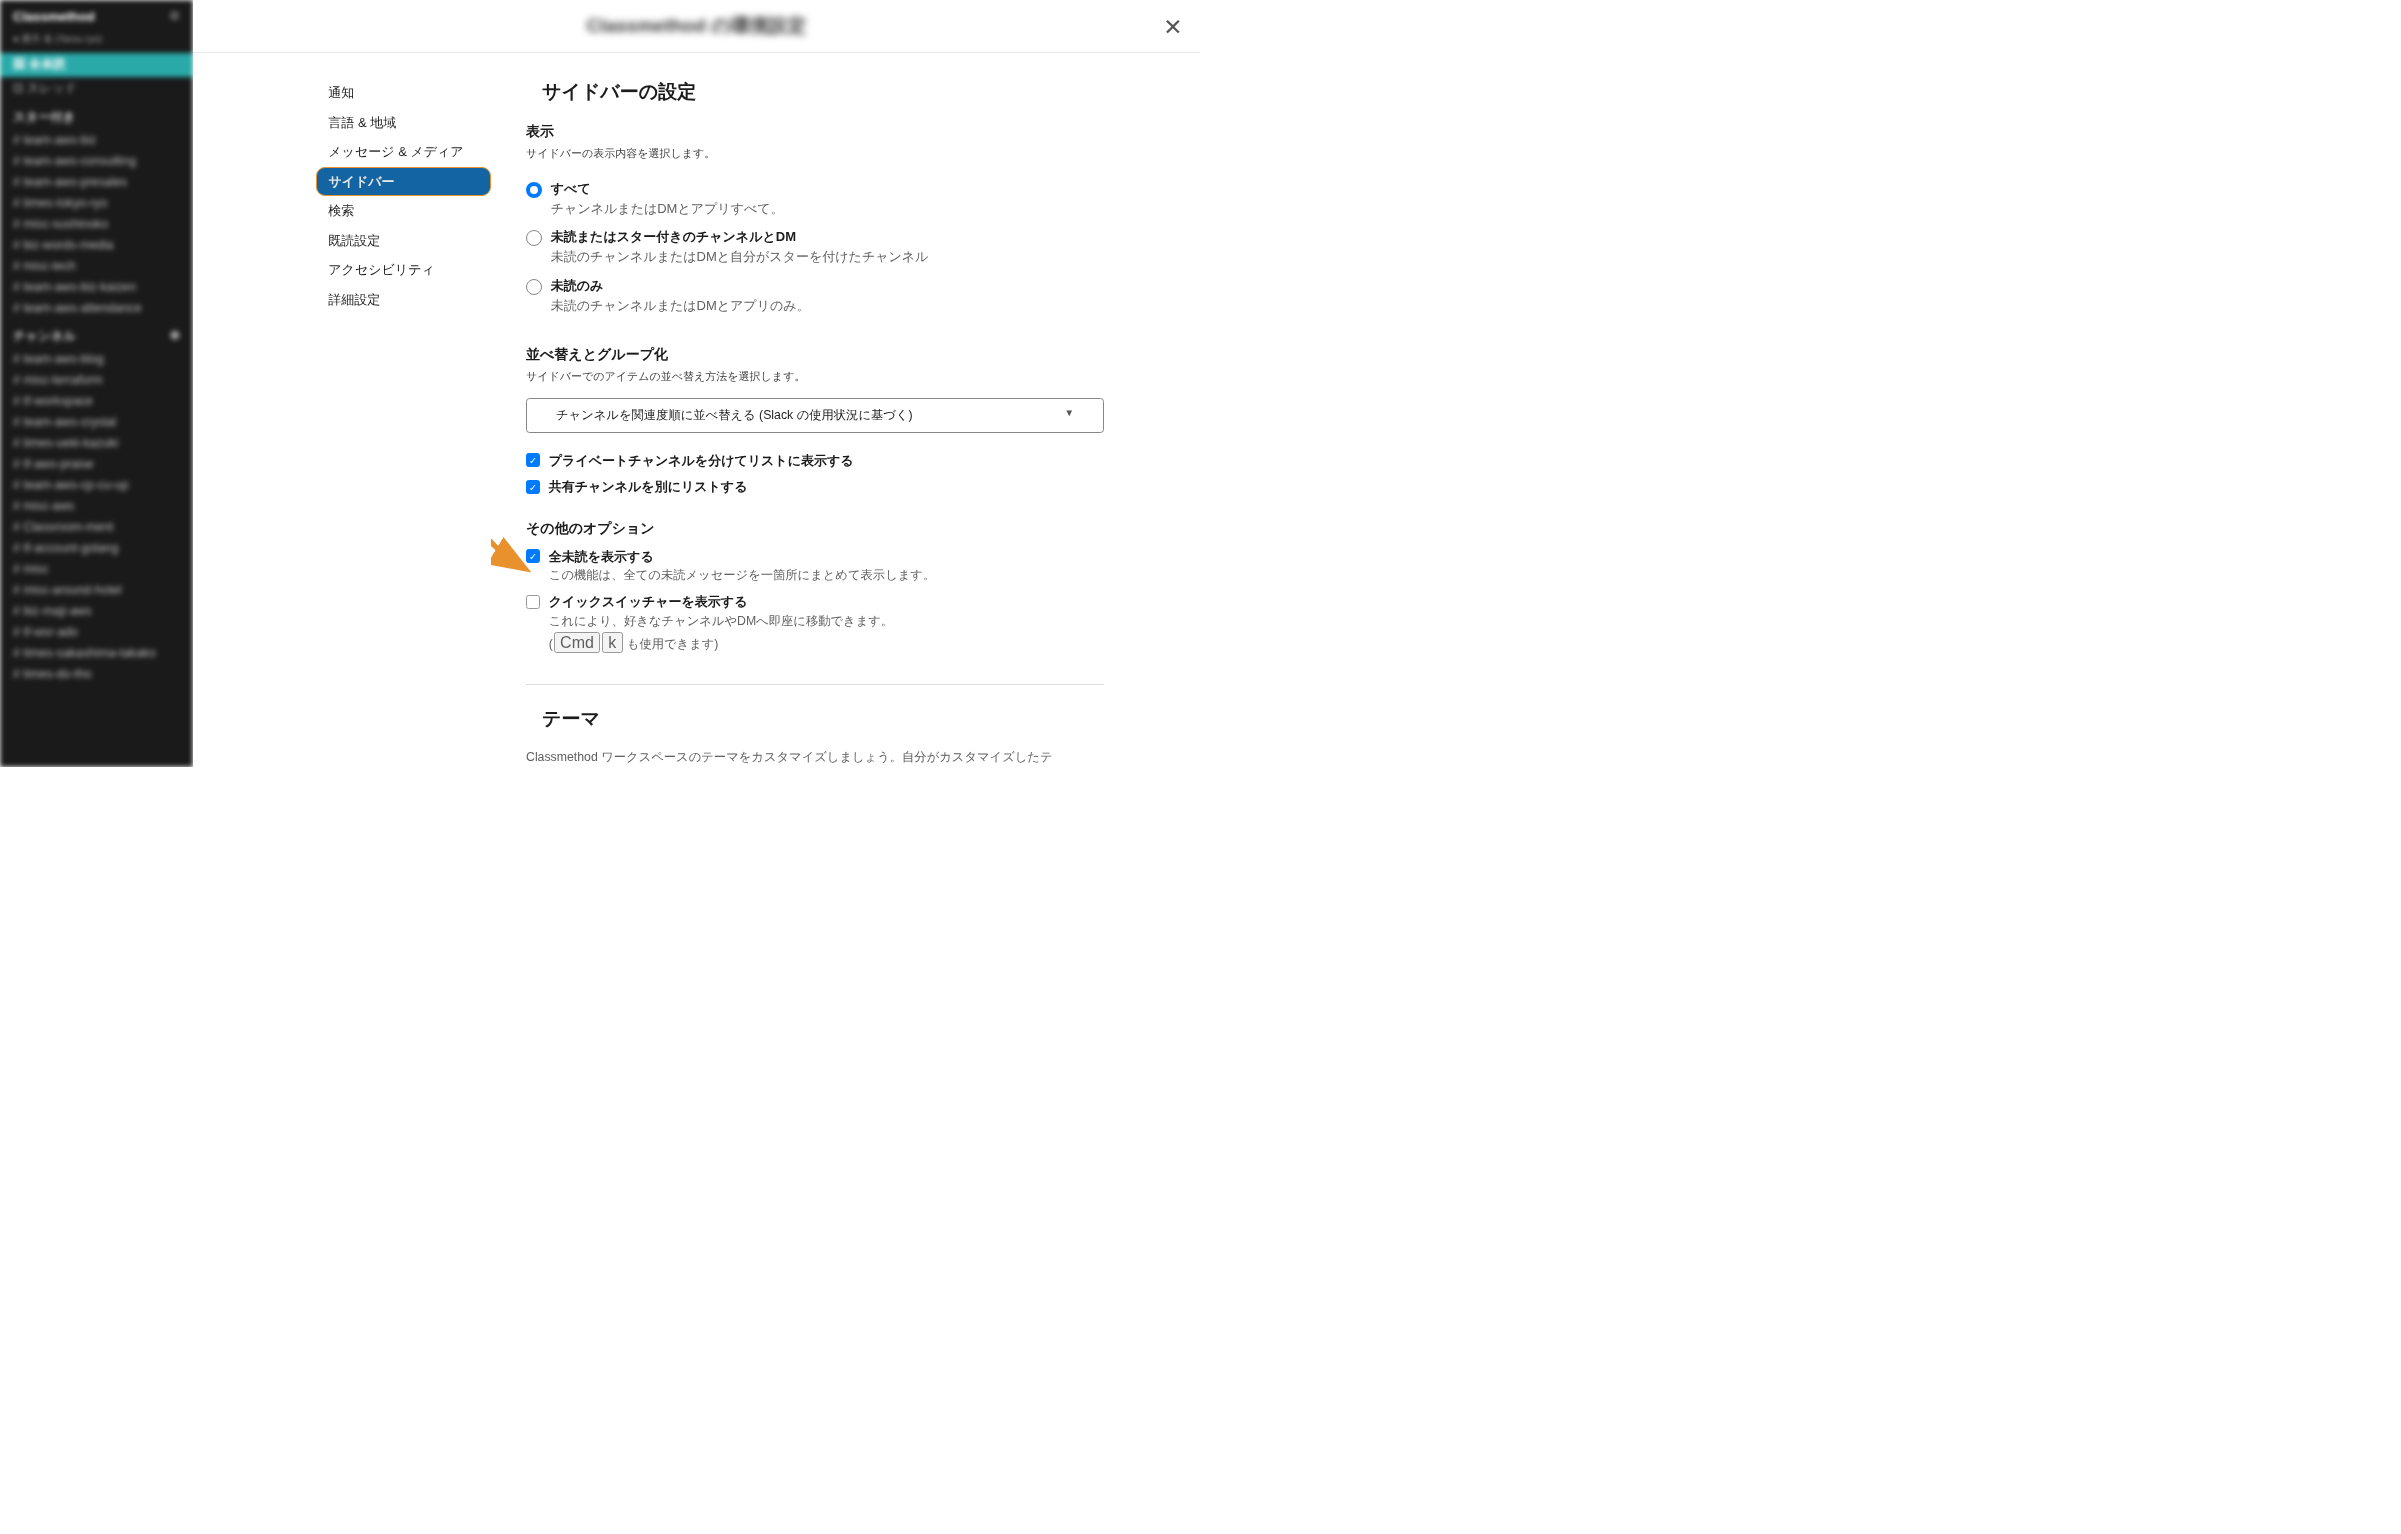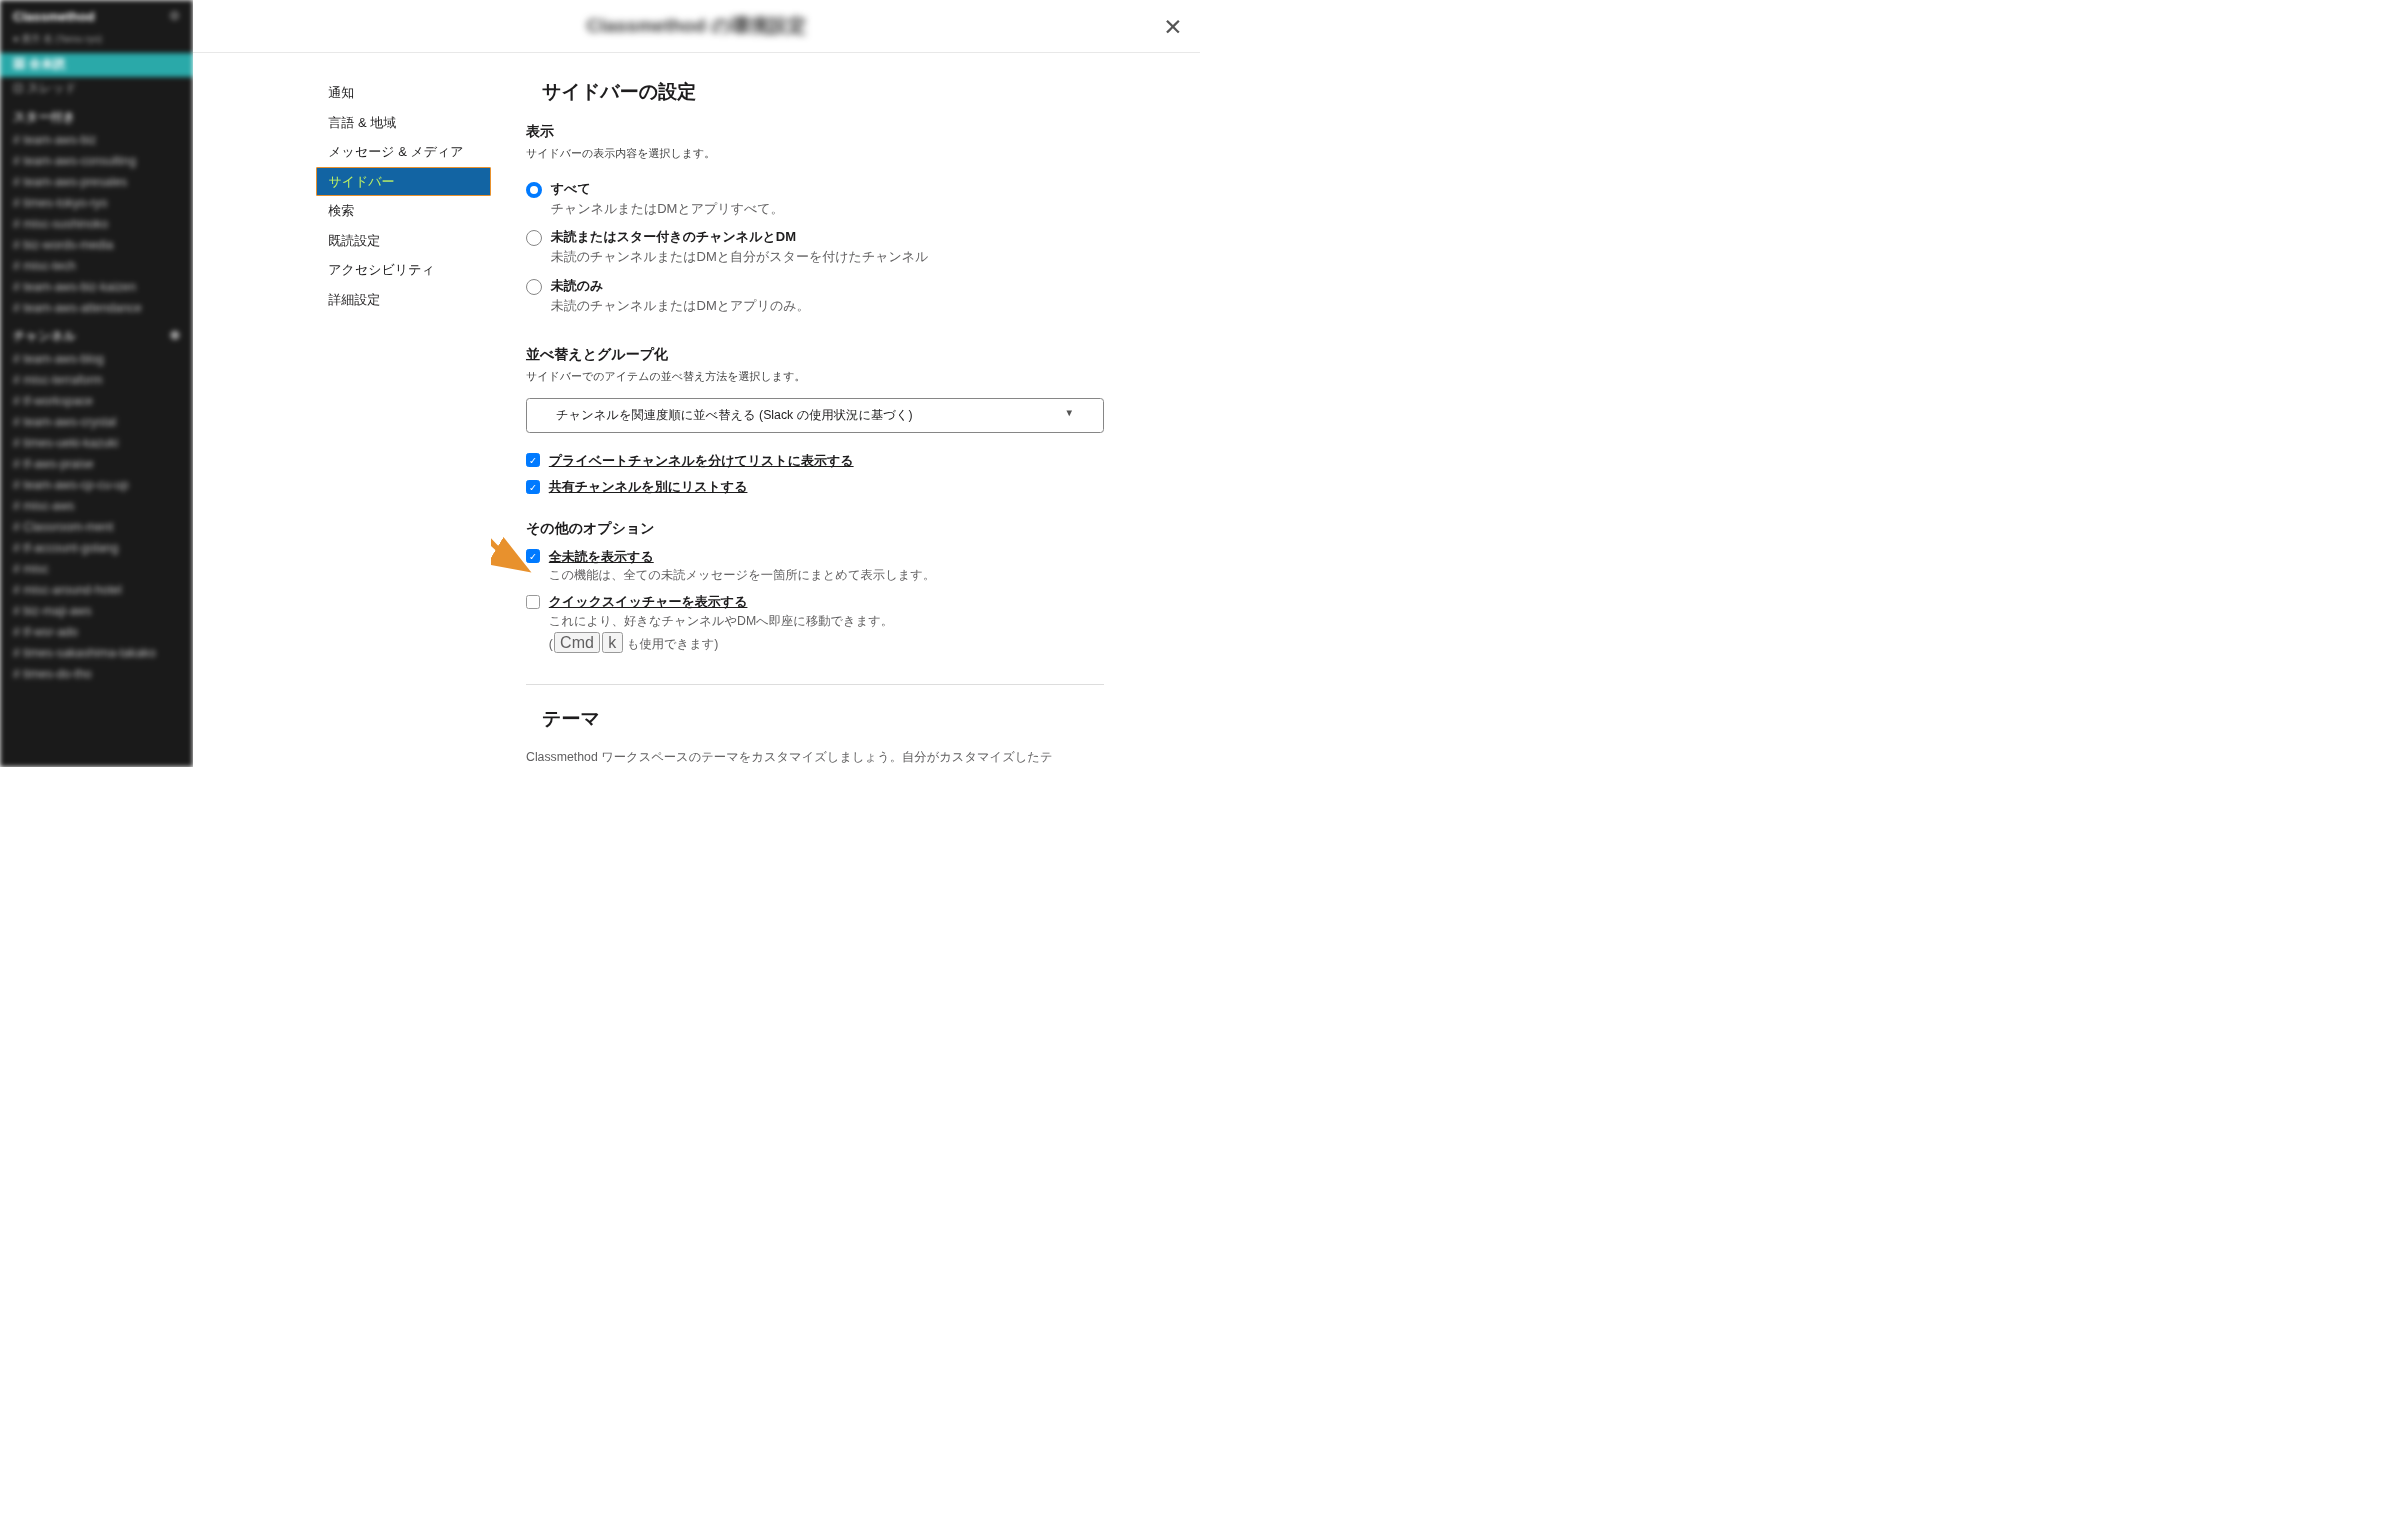--- a/index.html
+++ b/index.html
@@ -113,24 +113,24 @@
     .nav-item {
       padding: 5.3px 12.3px;
       font-size: 13px;
       color: #1d1c1d;
       cursor: pointer;
       border-radius: 3.5px;
       margin-bottom: 0.9px;
     }
     .nav-item.selected {
       background: #1264a3;
-      color: #bef264;
-      font-weight: 400;
+      color: #e5e5e5;
+      font-weight: 700;
       border: 1.8px solid #e8912d;
-      border-radius: 1px;
+      border-radius: 9px;
       padding: 4.4px 11.4px;
     }
     
     
     .content {
       flex: 1;
       padding: 26px 53px 26px 35px;
       overflow-y: auto;
       max-width: 666px;
     }
@@ -215,21 +215,20 @@
       color: #fff;
     }
     .checkbox.checked {
       background: #007aff;
       border-color: #007aff;
     }
     .cb-content { flex: 1; }
     .cb-label {
       font-size: 13px;
       font-weight: 700;
-      text-decoration: underline;
     }
     .cb-desc {
       font-size: 12.3px;
       color: #616061;
       margin-top: 1.8px;
     }
     
     .kbd {
       display: inline-block;
       border: 0.9px solid #999;

